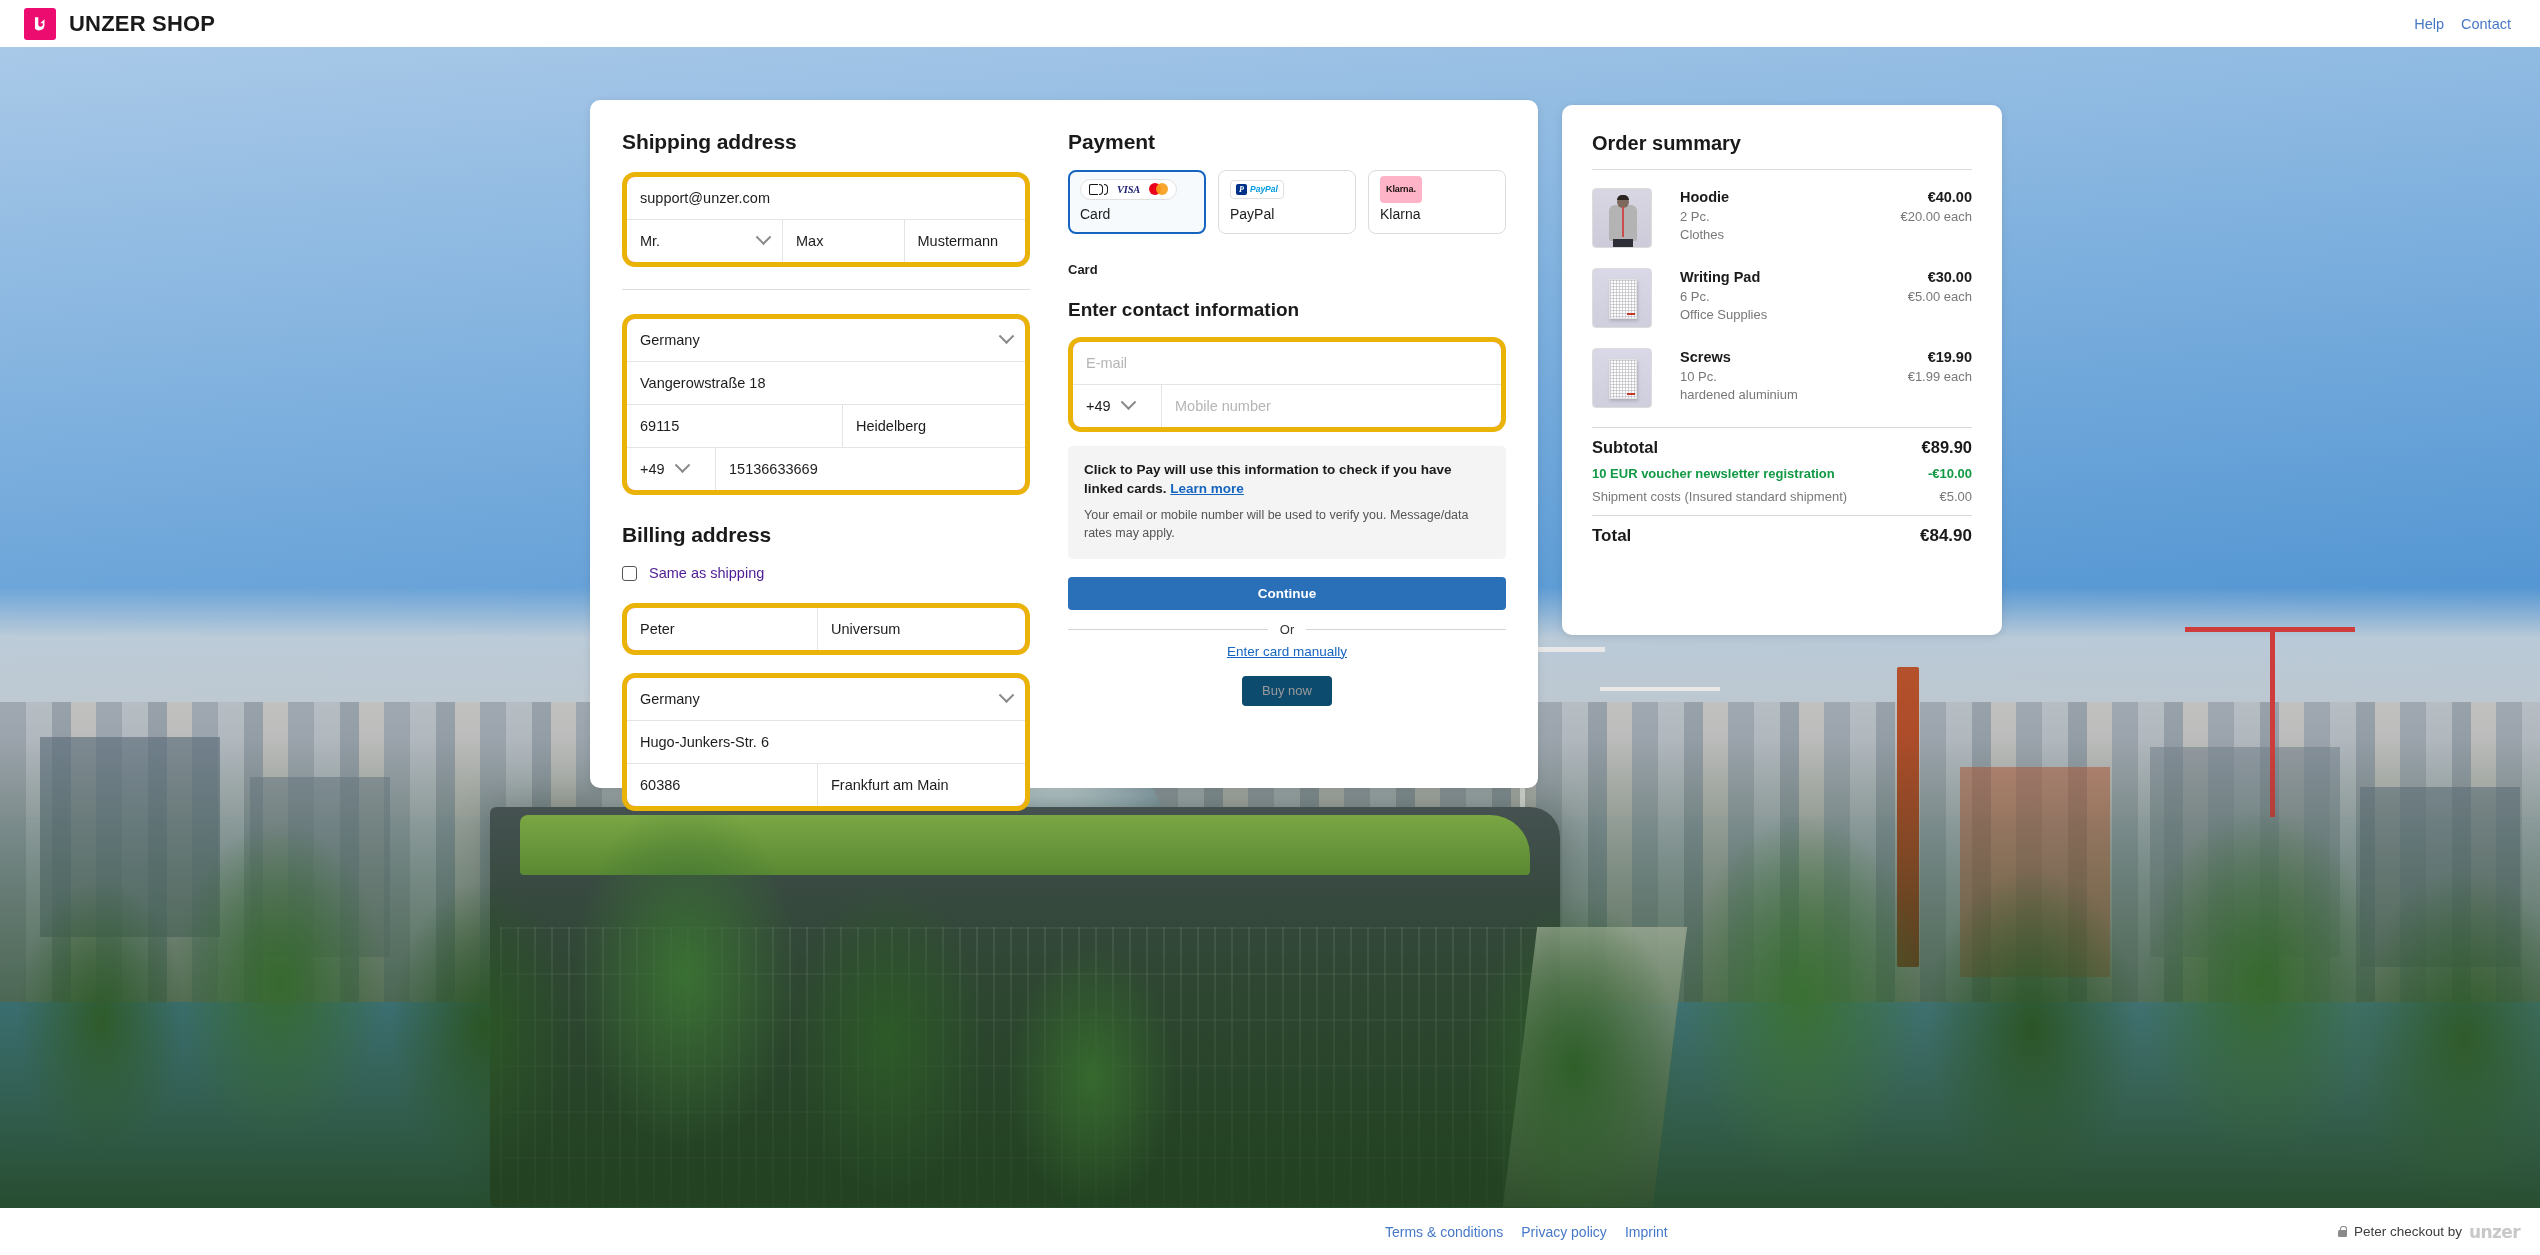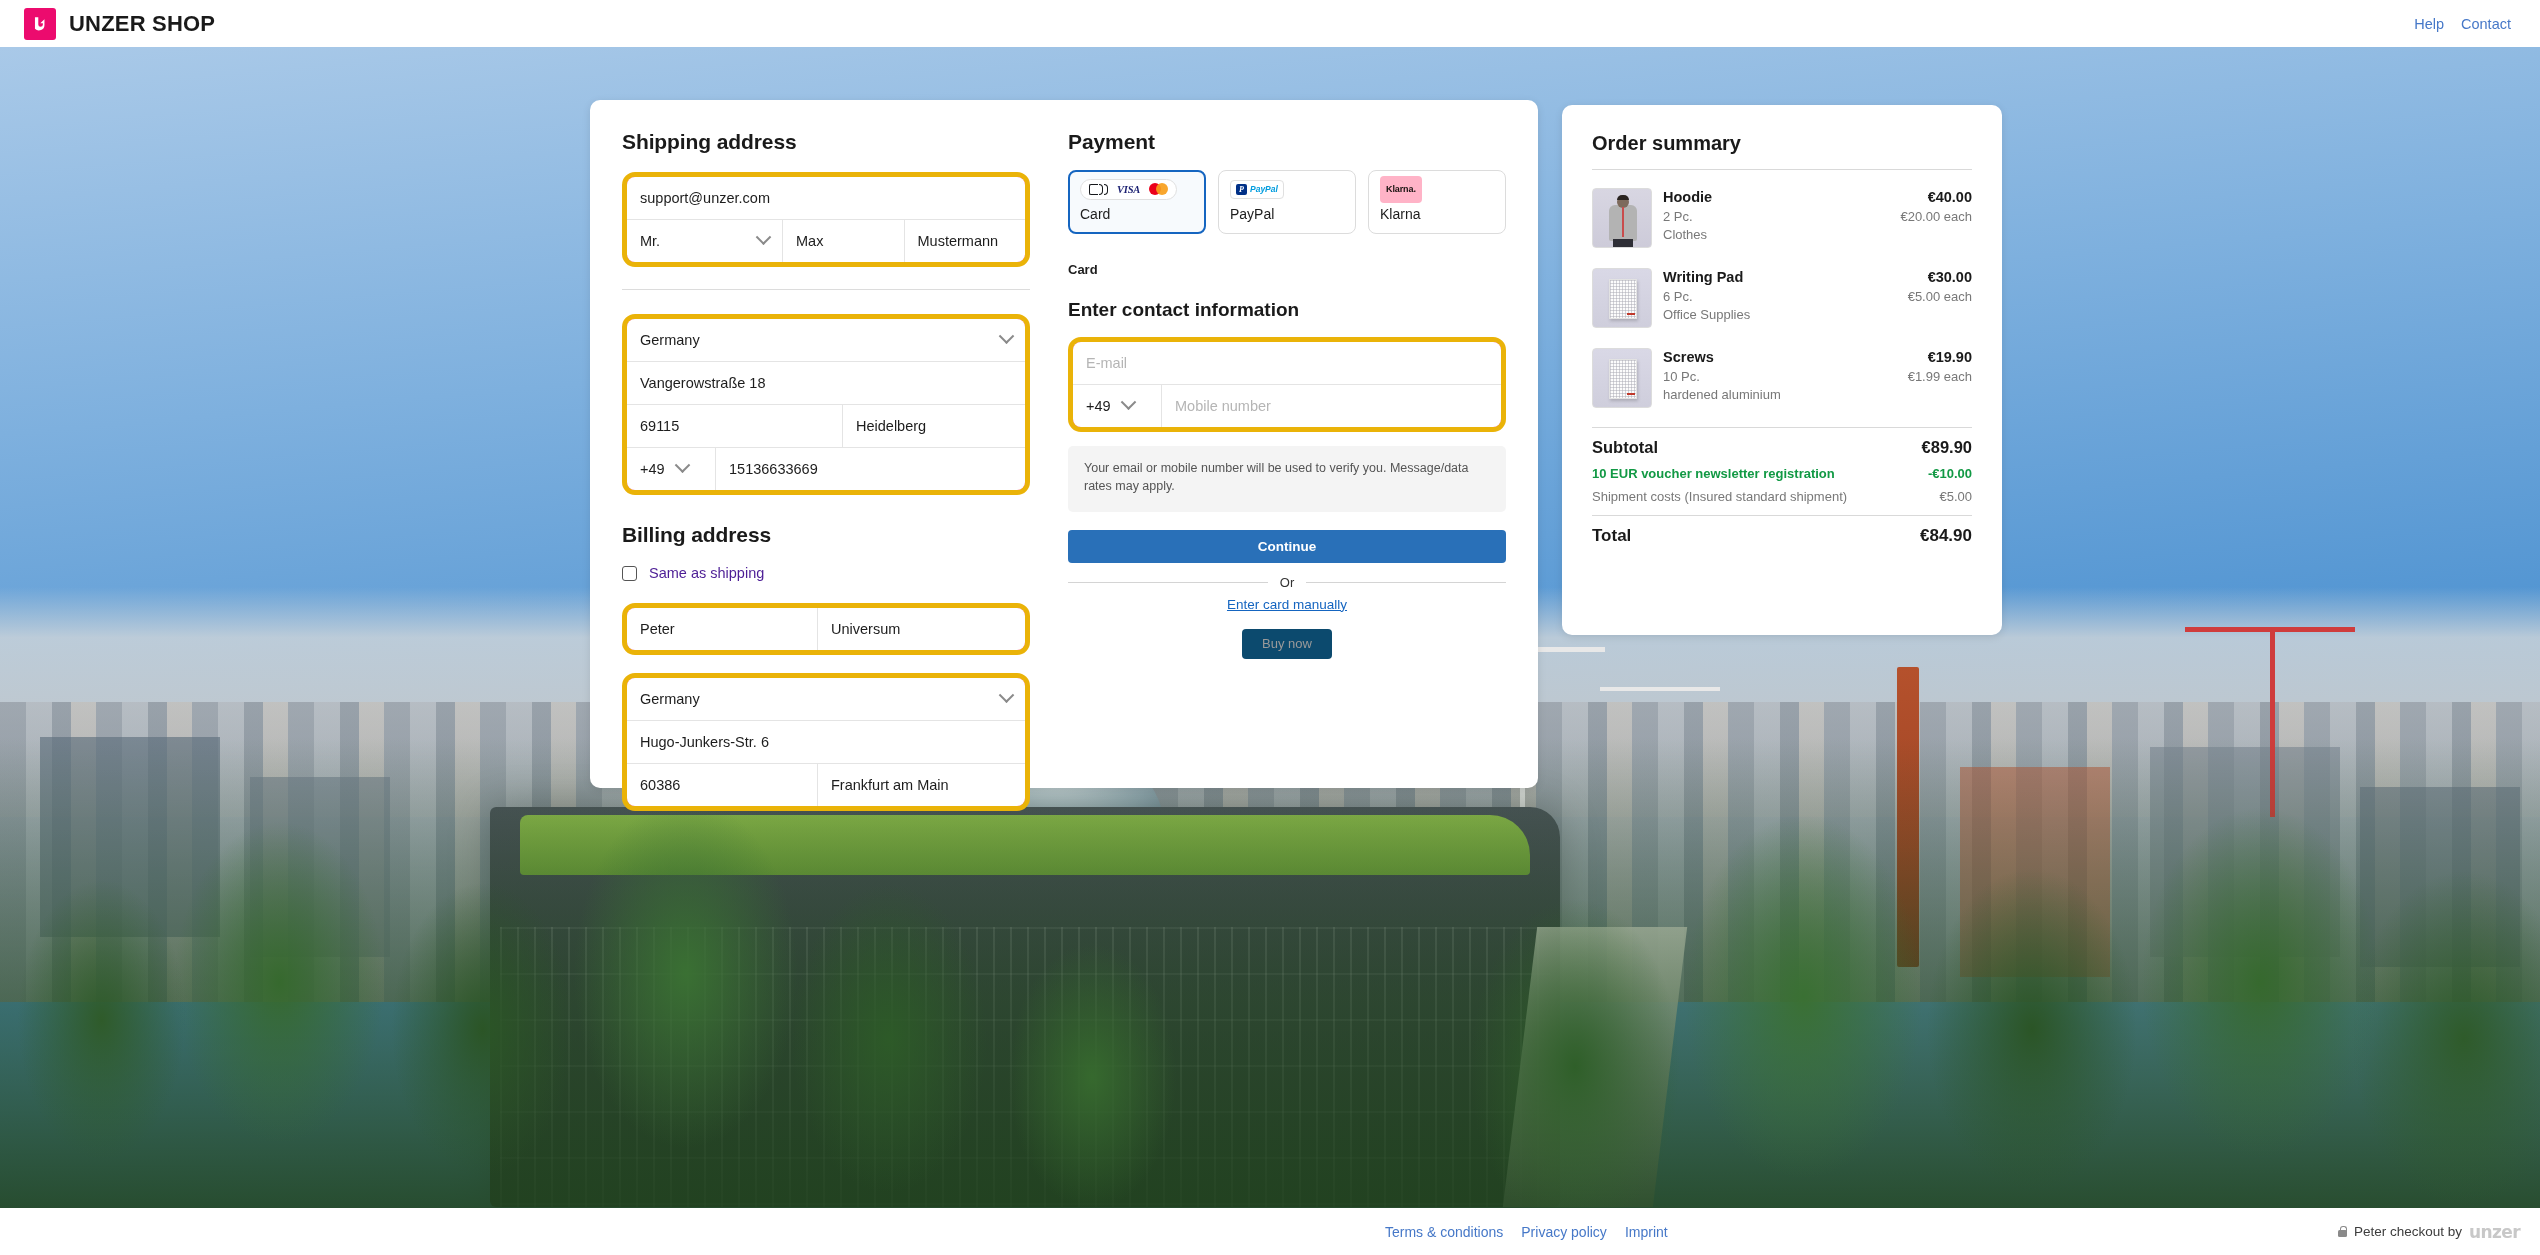--- a/index.html
+++ b/index.html
@@ -363,21 +363,21 @@
     border: 1px solid #e2e2e2;
     box-shadow: 1px 2px 3px rgba(0,0,0,0.18);
     background-image:
       repeating-linear-gradient(90deg, rgba(170,170,180,.5) 0 1px, transparent 1px 3px),
       repeating-linear-gradient(180deg, rgba(170,170,180,.5) 0 1px, transparent 1px 3px);
   }
   .pad-mark {
     position: absolute; left: 34px; top: 44px;
     width: 8px; height: 2px; background: #c0392b;
   }
-  .item-mid { flex: 1; padding-left: 11px; padding-top: 1px; }
+  .item-mid { flex: 1; padding-left: 28px; padding-top: 1px; }
   .item-name { font-size: 14.5px; font-weight: bold; color: #1a1a1a; }
   .item-qty { font-size: 13px; color: #787878; margin-top: 4px; }
   .item-cat { font-size: 13px; color: #787878; margin-top: 3px; }
   .item-right { text-align: right; padding-top: 1px; }
   .item-price { font-size: 14.5px; font-weight: bold; color: #1a1a1a; }
   .item-each { font-size: 13px; color: #787878; margin-top: 4px; }
 
   .tot-rule { height: 1px; background: #d9d9d9; margin: 9px 0 10px 0; }
   .trow { display: flex; align-items: baseline; }
   .trow .lbl { flex: 1; }
@@ -599,20 +599,24 @@
         <div class="frow">
           <div class="fcell ccode sel">
             <span>+49</span>
             <span class="chev"></span>
           </div>
           <div class="fcell ph">Mobile number</div>
         </div>
       </div>
 
       <div class="info-box">
+        <div class="info-strong">
+          <span>Click to Pay will use this information to check if you have linked cards.</span>
+          <a href="#">Learn more</a>
+        </div>
         <div class="info-sub">Your email or mobile number will be used to verify you. Message/data rates may apply.</div>
       </div>
 
       <button class="btn-primary">Continue</button>
 
       <div class="orline">
         <span class="ln"></span>
         <span class="or">Or</span>
         <span class="ln"></span>
       </div>

